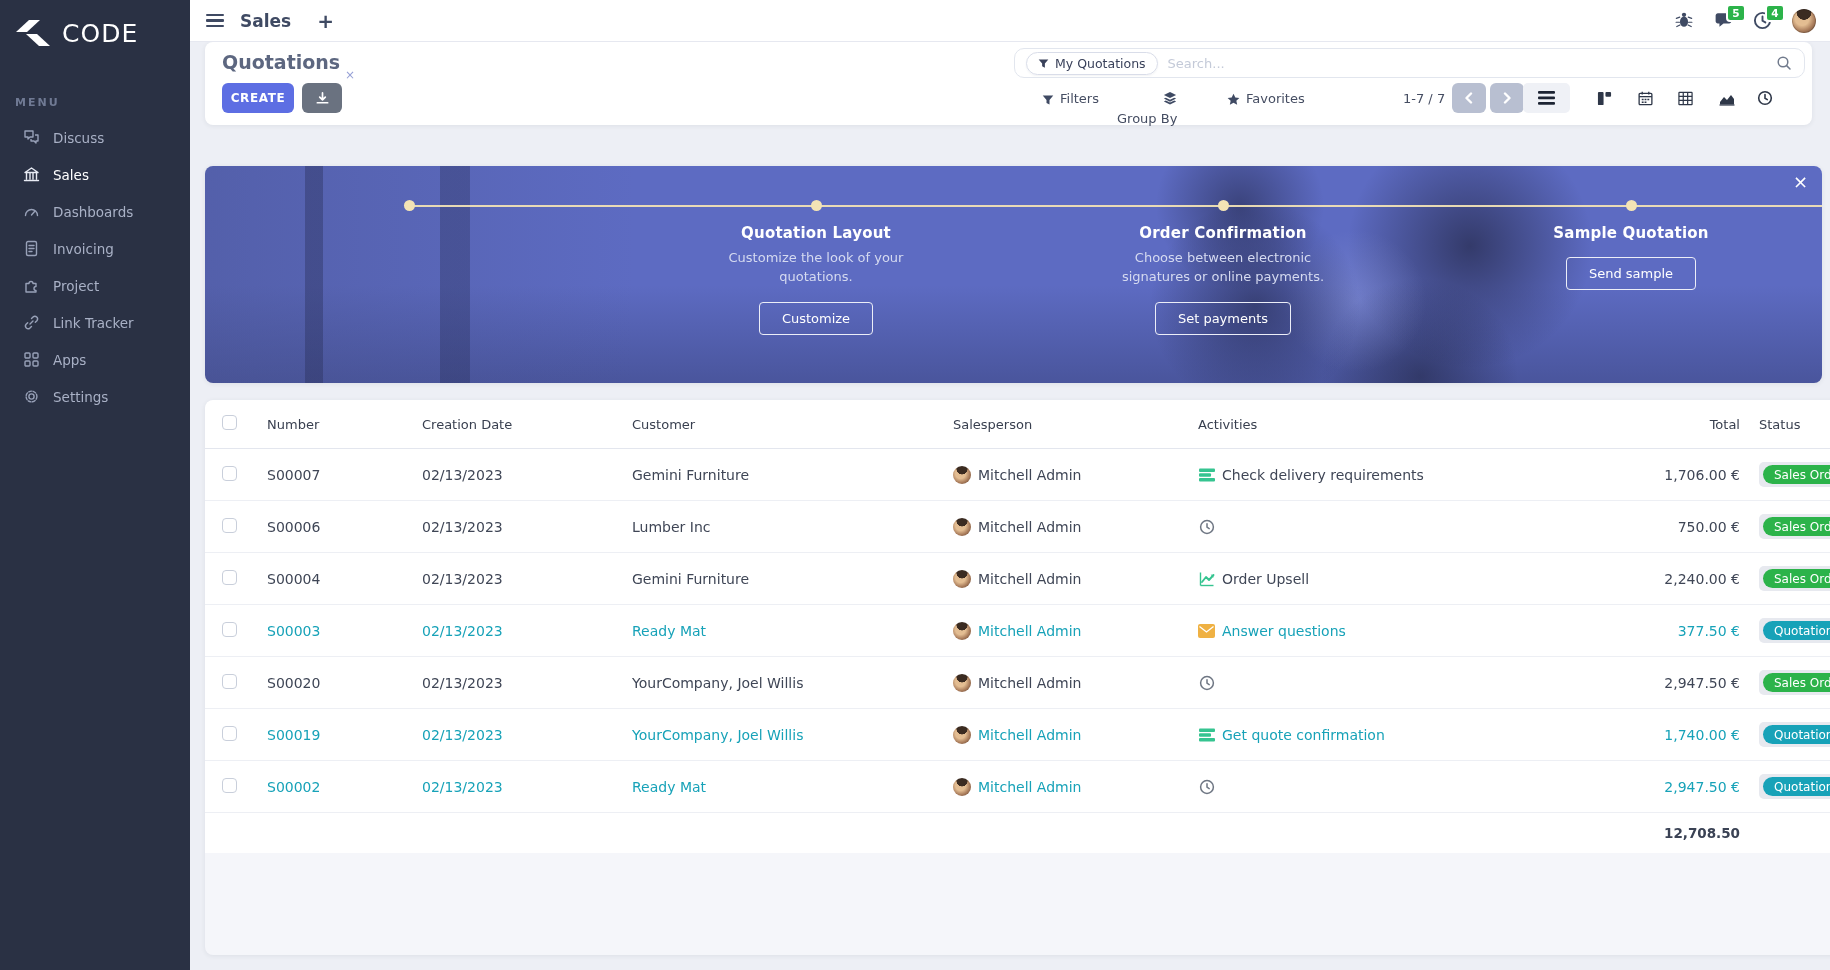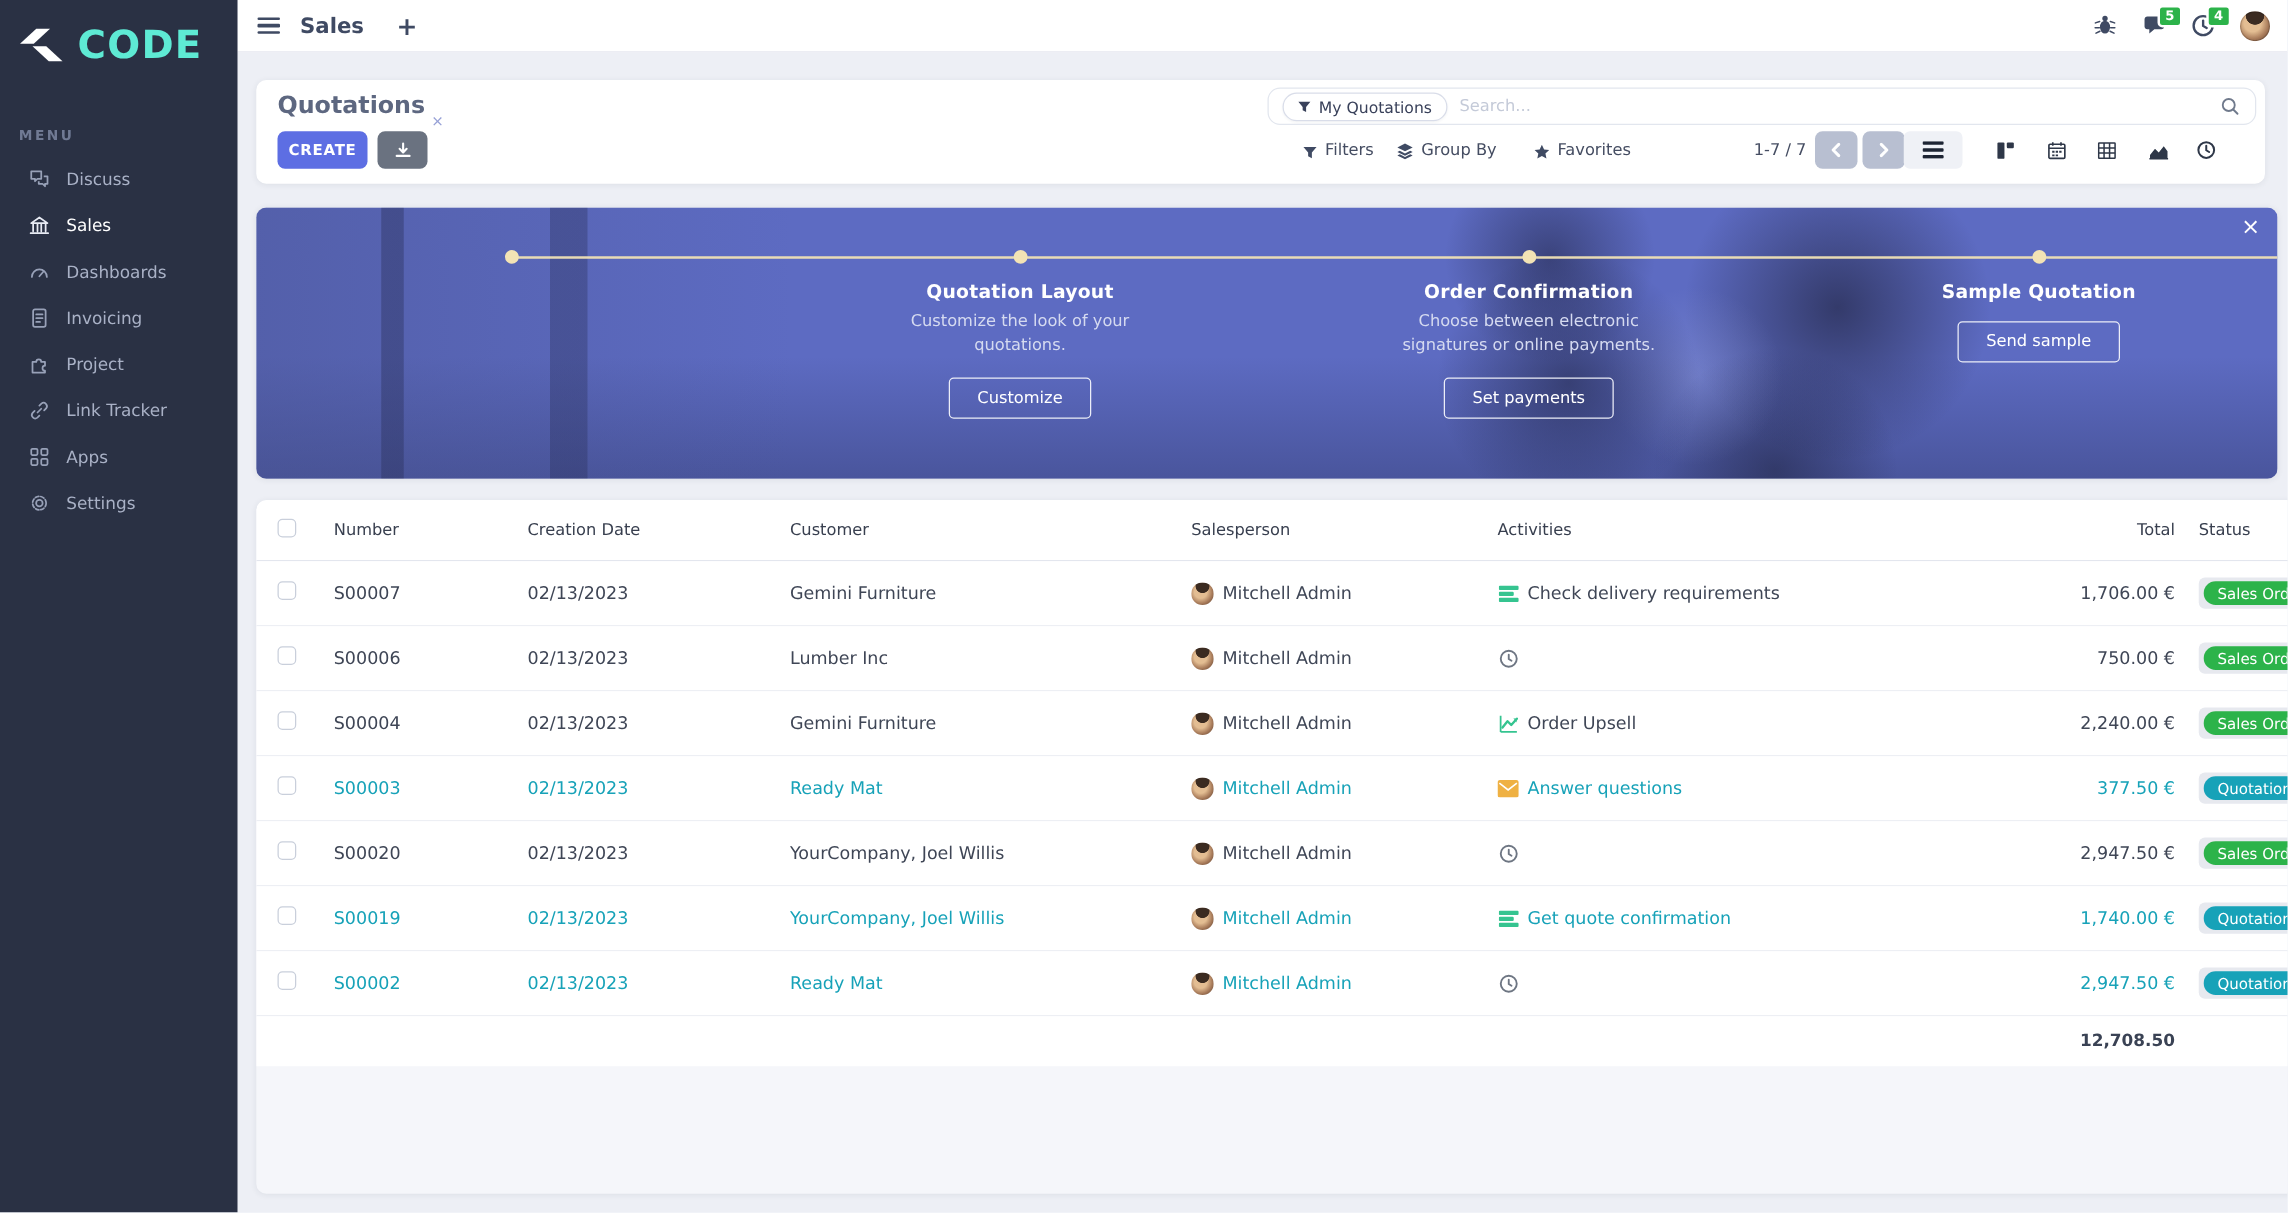--- a/index.html
+++ b/index.html
@@ -3,21 +3,21 @@
 <meta charset="utf-8">
 <style>
   *{margin:0;padding:0;box-sizing:border-box;}
   html,body{width:1830px;height:970px;overflow:hidden;}
   body{font-family:"DejaVu Sans","Liberation Sans",sans-serif;background:#edeff5;position:relative;color:#3f4656;}
   svg{display:block;}
 
   
   .sidebar{position:absolute;left:0;top:0;width:190px;height:970px;background:#2a3144;z-index:30;}
   .logo{display:flex;align-items:center;gap:10px;padding:18px 14px 0 14px;cursor:pointer;}
-  .logo-text{color:#5eead4;font-size:31px;font-weight:700;letter-spacing:1px;}
+  .logo-text{color:#ffffff;font-size:25px;font-weight:400;letter-spacing:1px;}
   .menu-label{color:#707a94;font-size:11px;letter-spacing:2px;font-weight:600;padding:48px 0 10px 15px;}
   .nav-item{display:flex;align-items:center;gap:13px;height:37px;padding-left:22px;color:#a9b1c6;font-size:13.5px;cursor:pointer;}
   .nav-item .nicon{width:18px;height:18px;display:flex;align-items:center;justify-content:center;color:#98a1b8;}
   .nav-item.active{color:#ffffff;}
   .nav-item.active .nicon{color:#e8ebf4;}
 
   
   .topbar{position:absolute;left:190px;top:0;right:0;height:42px;background:#fff;border-bottom:1px solid #e6e8f0;display:flex;align-items:center;z-index:20;}
   .burger{width:18px;margin-left:16px;cursor:pointer;}
   .burger span{display:block;height:2.4px;background:#3f4a63;margin:3px 0;border-radius:1px;}
@@ -28,33 +28,33 @@
   .tbadge{position:absolute;top:-7px;right:-12px;background:#2cb34a;color:#fff;font-size:10.5px;font-weight:700;border-radius:4px;padding:1px 4.5px;border:2px solid #fff;}
   .avatar{width:24px;height:24px;border-radius:50%;cursor:pointer;
     background:radial-gradient(circle at 50% 14%, #3b2b21 0 30%, rgba(0,0,0,0) 32%),
                radial-gradient(circle at 42% 40%, #e3bd92 0 34%, #a97c5b 62%, #6b4a35 88%);
     box-shadow:inset 0 0 0 1px rgba(0,0,0,.15);}
 
   
   .card{position:absolute;background:#fff;border-radius:8px;box-shadow:0 1px 5px rgba(40,45,70,.08);}
 
   
-  .control{left:205px;top:64px;width:1607px;height:83px;}
+  .control{left:205px;top:42px;width:1607px;height:83px;}
   .page-title{position:absolute;left:17px;top:9px;font-size:19px;color:#5d6780;}
   .btn-create{position:absolute;left:17px;top:41px;width:72px;height:30px;background:#5d6ee3;border:none;border-radius:6px;color:#fff;font-size:12px;font-weight:600;letter-spacing:.6px;cursor:pointer;font-family:inherit;}
   .btn-dl{position:absolute;left:97px;top:41px;width:40px;height:30px;background:#6a7280;border:none;border-radius:6px;color:#fff;cursor:pointer;display:flex;align-items:center;justify-content:center;}
   .searchbar{position:absolute;left:809px;top:6px;width:791px;height:30px;border:1px solid #e2e6ee;border-radius:10px;background:#fff;display:flex;align-items:center;}
   .facet{display:flex;align-items:center;gap:6px;border:1px solid #d9dde9;border-radius:12px;height:23px;padding:0 11px;margin-left:11px;color:#39415a;font-size:12.5px;cursor:pointer;box-shadow:0 1px 2px rgba(50,60,90,.06);}
   .facet-x{position:absolute;left:140px;top:27px;color:#96a0d6;font-size:12px;cursor:pointer;line-height:1;}
   .search-input{flex:1;border:none;outline:none;font-family:inherit;font-size:13px;color:#0c4a6e;margin-left:10px;background:transparent;}
   .search-input::placeholder{color:#c4cad8;}
   .mag{margin-right:12px;color:#707a8c;}
   .filterrow{position:absolute;top:49px;font-size:13px;color:#454d62;}
   .filterrow{display:flex;align-items:flex-end;gap:6px;cursor:pointer;}
-  .f-filters{left:837px;} .f-group{left:912px;} .f-fav{left:1022px;}
+  .f-filters{left:837px;} .f-group{left:912px;flex-direction:column;} .f-fav{left:1022px;}
   .filterrow .ficon{color:#3f4a63;display:flex;}
   .pager-text{position:absolute;left:1198px;top:49px;font-size:13px;color:#454d62;cursor:pointer;}
   .pgbtn{position:absolute;top:41px;width:34px;height:30px;background:#b8bfd1;border:none;border-radius:6px;cursor:pointer;display:flex;align-items:center;justify-content:center;}
   .pg-prev{left:1247px;} .pg-next{left:1285px;}
   .view-active{position:absolute;left:1318px;top:41px;width:47px;height:30px;background:#eff1f6;border-radius:5px;display:flex;align-items:center;justify-content:center;cursor:pointer;color:#1d2433;}
   .vicon{position:absolute;top:41px;width:30px;height:30px;display:flex;align-items:center;justify-content:center;cursor:pointer;color:#2e3748;}
   .v-kanban{left:1384px;} .v-cal{left:1425px;} .v-pivot{left:1465px;} .v-graph{left:1507px;} .v-act{left:1545px;}
 
   
   .banner{left:205px;top:166px;width:1617px;height:217px;border-radius:8px;overflow:hidden;color:#fff;

